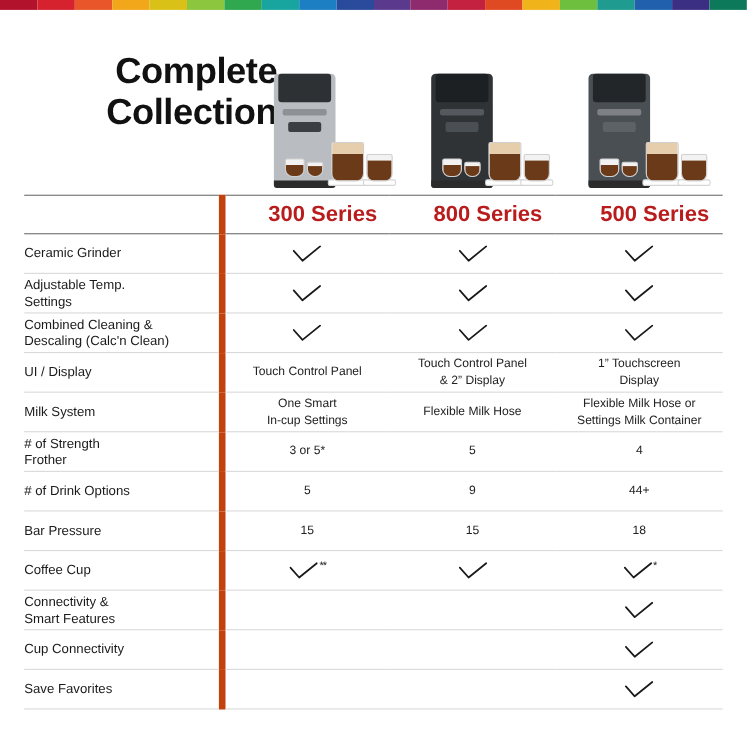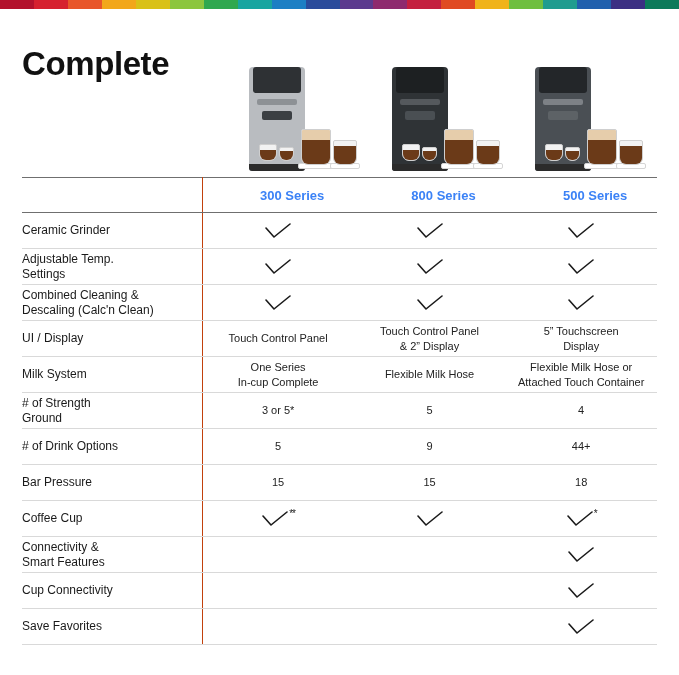--- a/index.html
+++ b/index.html
@@ -27,20 +27,21 @@
   .page {
     padding: 0 22px;
     box-sizing: border-box;
     width: 679px;
   }
 
   
   .header {
     position: relative;
     height: 168px;
+    text-align: right;
   }
   .title {
     position: absolute;
     left: 0;
     top: 36px;
     font-size: 33px;
     line-height: 1.14;
     font-weight: bold;
     letter-spacing: -0.4px;
     color: #111;
@@ -161,39 +162,39 @@
 
   table.spec th, table.spec td {
     border-bottom: 1px solid #d9d9d9;
     padding: 0;
     vertical-align: middle;
   }
   table.spec thead th {
     border-bottom: 1px solid #6f6f6f;
     border-top: 1px solid #6f6f6f;
     height: 34px;
-    font-size: 13px;
+    font-size: 20px;
     font-weight: bold;
-    color: #3b82f6;
+    color: #b91c1c;
     text-align: center;
     vertical-align: middle;
     padding-left: 28px;
   }
   table.spec thead th.blank {
     border-top: 1px solid #6f6f6f;
     border-bottom: 1px solid #6f6f6f;
   }
   table.spec tbody tr { height: 36px; }
   td.feature, th.blank {
     text-align: left;
     padding-left: 6px;
     font-size: 12px;
     color: #1a1a1a;
     line-height: 1.25;
-    border-right: 1px solid #c2410c;
+    border-right: 6px solid #c2410c;
   }
   td.val {
     text-align: center;
     font-size: 11px;
     color: #222;
     line-height: 1.3;
   }
   td.val .txt { display: block; }
 
   
@@ -237,20 +238,21 @@
     <span style="background: rgb(32, 96, 173);"></span>
     <span style="background: rgb(59, 47, 131);"></span>
     <span style="background: rgb(12, 122, 90);"></span>
   </div>
 
 <div class="page">
 
   <div class="header">
     <div class="title">
       <span class="line">Complete</span>
+      <span class="line">Collection</span>
     </div>
     <div class="machines" id="machines">
         <div class="machine-cell">
           <div class="machine">
             <div class="m-body" style="background:#b9bcc0"></div>
             <div class="m-top" style="background:#2e3134"></div>
             <div class="m-panelline" style="background:#8d9195"></div>
             <div class="m-spout" style="background:#3b3f43"></div>
             <div class="m-cups">
               <div class="cup big" style="left:2px;bottom:2px;width:16px;height:15px">
@@ -398,44 +400,44 @@
             <div>UI / Display</div>
           </td>
           <td class="val">
             <span class="txt">Touch Control Panel</span>
           </td>
           <td class="val">
             <span class="txt">Touch Control Panel</span>
             <span class="txt">&amp; 2” Display</span>
           </td>
           <td class="val">
-            <span class="txt">5” Touchscreen</span>
+            <span class="txt">1” Touchscreen</span>
             <span class="txt">Display</span>
           </td>
         </tr>
         <tr>
           <td class="feature">
             <div>Milk System</div>
           </td>
           <td class="val">
-            <span class="txt">One Series</span>
-            <span class="txt">In-cup Complete</span>
+            <span class="txt">One Smart</span>
+            <span class="txt">In-cup Settings</span>
           </td>
           <td class="val">
             <span class="txt">Flexible Milk Hose</span>
           </td>
           <td class="val">
             <span class="txt">Flexible Milk Hose or</span>
-            <span class="txt">Attached Touch Container</span>
+            <span class="txt">Settings Milk Container</span>
           </td>
         </tr>
         <tr>
           <td class="feature">
             <div># of Strength</div>
-            <div>Ground</div>
+            <div>Frother</div>
           </td>
           <td class="val">
             <span class="txt">3 or 5*</span>
           </td>
           <td class="val">
             <span class="txt">5</span>
           </td>
           <td class="val">
             <span class="txt">4</span>
           </td>

